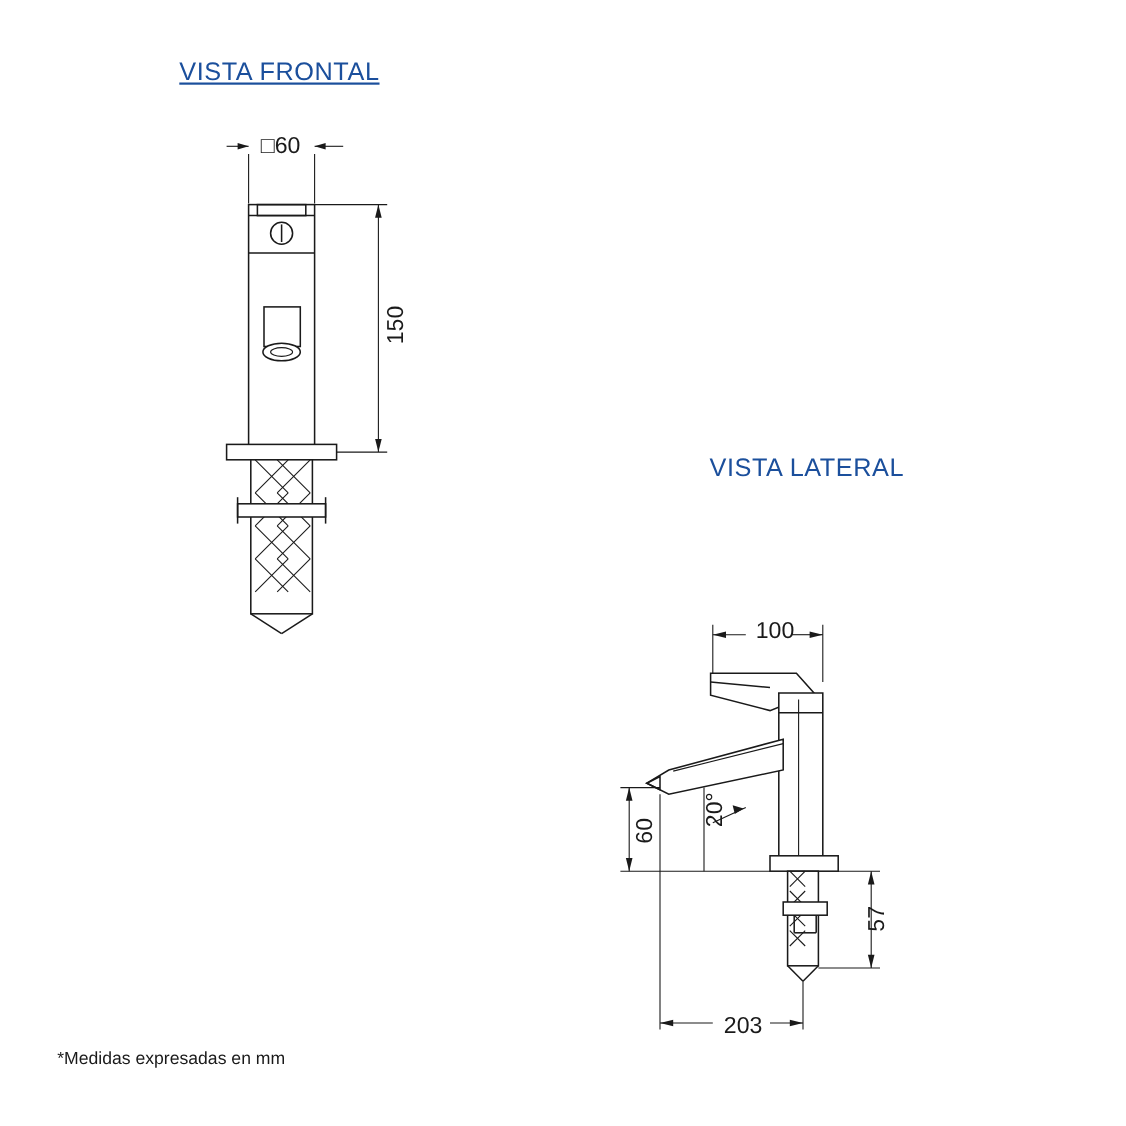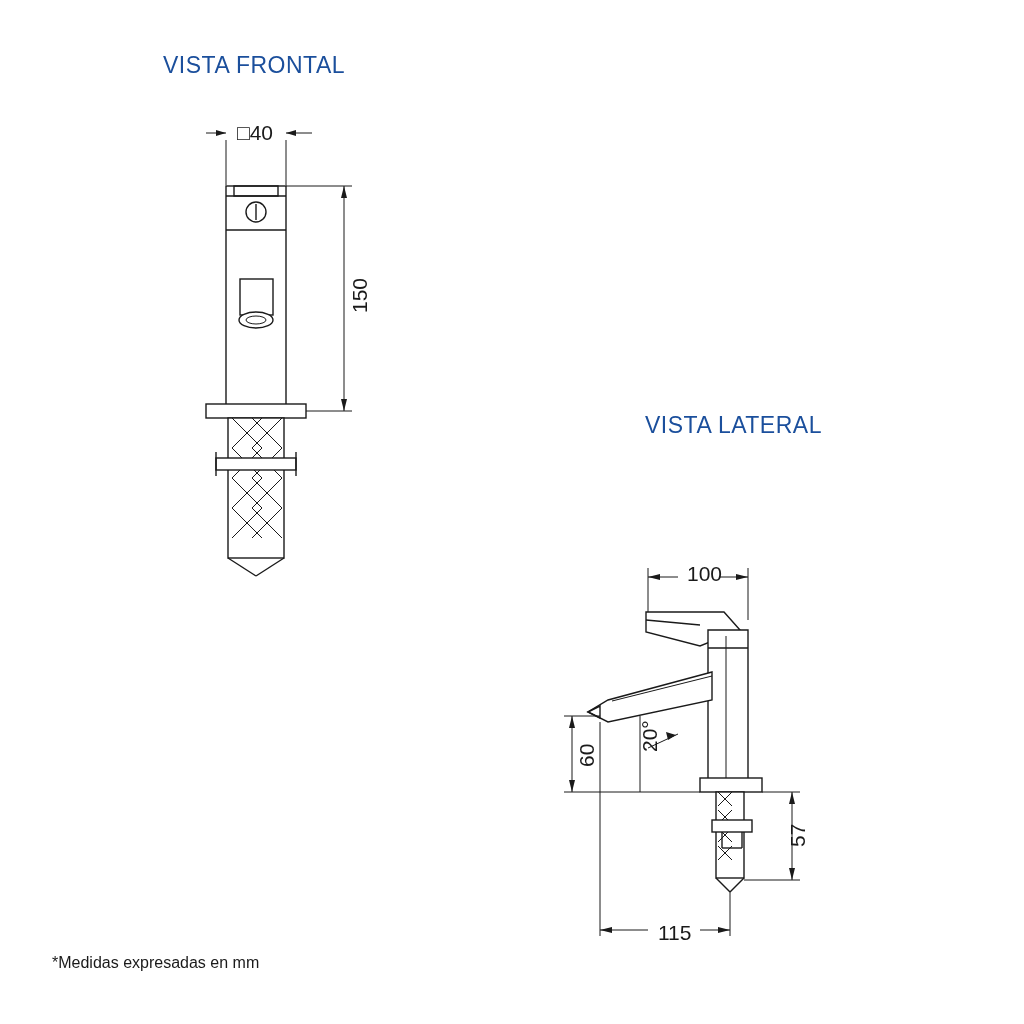--- a/index.html
+++ b/index.html
@@ -21,21 +21,21 @@
     width: 1024px;
     height: 1024px;
   }
   .title {
     position: absolute;
     color: #1b4f9c;
     font-size: 23px;
     letter-spacing: 0.5px;
     white-space: nowrap;
   }
-  #title-front { left: 163px; top: 52px; }
+  #title-front { left: 163px; top: 52px; text-decoration: underline; }
   #title-side  { left: 645px; top: 412px; text-align: right; }
 
   .note {
     position: absolute;
     left: 52px;
     top: 954px;
     font-size: 16px;
     color: #1a1a1a;
     white-space: nowrap;
   }
@@ -67,28 +67,28 @@
 </head>
 <body>
 
 <div id="stage">
 
   <div class="title" id="title-front">VISTA FRONTAL</div>
   <div class="title" id="title-side">VISTA LATERAL</div>
 
   <div class="note">*Medidas expresadas en mm</div>
 
-  <div class="dim-label" id="lbl-40">□40</div>
+  <div class="dim-label" id="lbl-40">□60</div>
   <div class="dim-label vert" id="lbl-150">150</div>
 
   <div class="dim-label" id="lbl-100">100</div>
   <div class="dim-label vert" id="lbl-60">60</div>
   <div class="dim-label vert" id="lbl-20">20°</div>
   <div class="dim-label vert" id="lbl-57">57</div>
-  <div class="dim-label" id="lbl-115">115</div>
+  <div class="dim-label" id="lbl-115">203</div>
 
   <svg width="1024" height="1024" viewBox="0 0 1024 1024">
 
     <g>
 
       <g>
         <line class="ext" x1="226" y1="133" x2="206" y2="133"></line>
         <line class="ext" x1="286" y1="133" x2="312" y2="133"></line>
         <polygon points="226,133 216,130 216,136" fill="#1a1a1a"></polygon>
         <polygon points="286,133 296,130 296,136" fill="#1a1a1a"></polygon>

